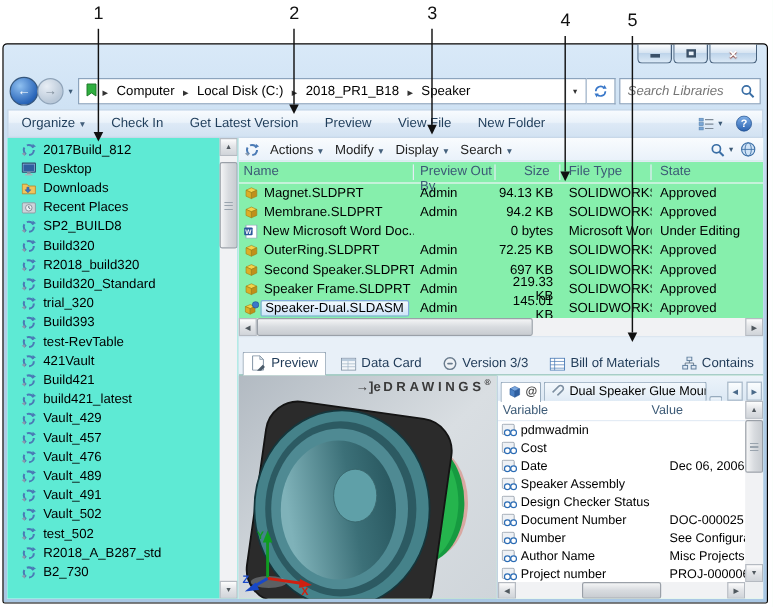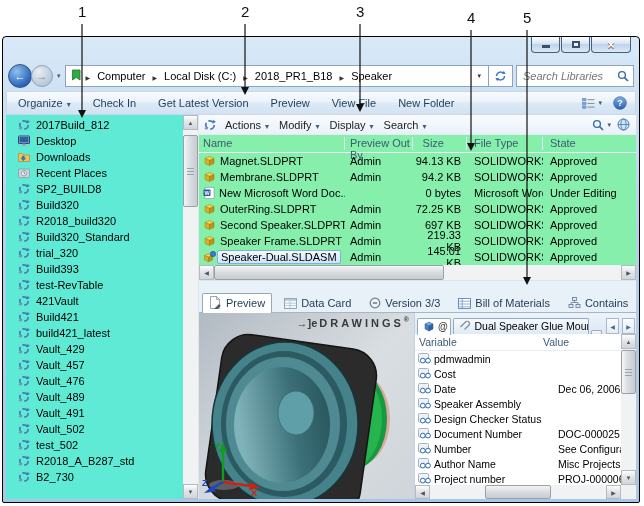--- a/index.html
+++ b/index.html
@@ -85,21 +85,21 @@
   .fmspace{flex:1;}
   .fhead{height:17px;display:flex;align-items:center;color:#3c5a76;border-bottom:1px solid #eef3f8;}
   .fhead>div{border-right:1px solid #e4ecf5;height:13px;display:flex;align-items:flex-start;box-sizing:border-box;}
   .frows{height:112px;overflow:hidden;}
   .fr{height:16px;display:flex;align-items:center;}
   .cn{width:146px;display:flex;align-items:center;gap:4px;padding-left:4px;box-sizing:border-box;overflow:hidden;white-space:nowrap;}
   .cc{width:68px;padding-left:5px;box-sizing:border-box;}
   .cs{width:54px;text-align:right;padding-right:6px;box-sizing:border-box;}
   .ct{width:76px;padding-left:7px;box-sizing:border-box;white-space:nowrap;overflow:hidden;}
   .cst{flex:1;padding-left:7px;box-sizing:border-box;}
-  .fhead .cs{padding-right:22px;}
+  .fhead .cs{padding-right:8px;}
   .nm{white-space:nowrap;}
   .fr.sel .nm{background:linear-gradient(#f4f9fe,#cde4f8);border:1px solid #84acdd;border-radius:2px;padding:0 3px;margin-left:-3px;}
   .flscroll{margin-top:0;}
 
   
   .strip{height:9px;background:#e8f0f8;border-top:1px solid #dce6f0;}
   .tabsrow{height:22px;background:#e8f0f8;display:flex;align-items:flex-end;padding-left:3px;gap:6px;color:#1f3a57;}
   .tab{display:flex;align-items:center;gap:4px;padding:2px 6px 3px 6px;white-space:nowrap;}
   .tab.selT{background:#fff;border:1px solid #98a8b8;border-bottom:none;border-radius:2px 2px 0 0;position:relative;top:1px;padding-bottom:4px;}
 

